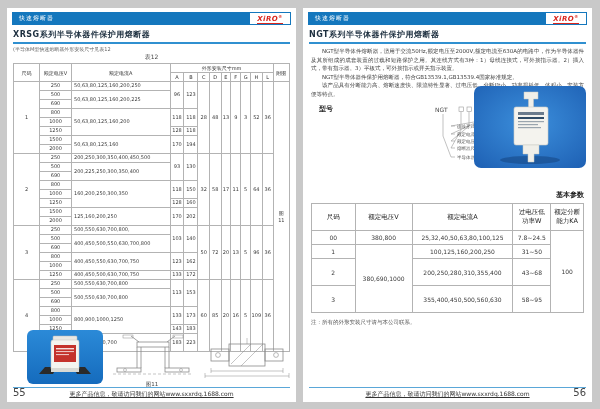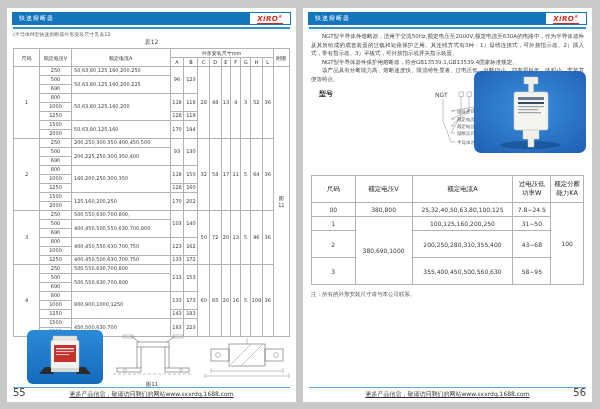--- a/index.html
+++ b/index.html
@@ -68,20 +68,21 @@
 
 <div class="canvas">
 
   <div class="page page-left">
     <div class="topbar">
       <span class="topbar-label">快速熔断器</span>
       <span class="logo-box">
         <span class="logo-text"><span>XiRO</span><span class="logo-sup">®</span></span>
       </span>
     </div>
+    <div class="doc-title">XRSG系列半导体器件保护用熔断器</div>
     <div class="title-rule"></div>
     <div class="subtitle">(半导体M型快速熔断器外形安装尺寸见表12</div>
     <div class="tbl-caption">表12</div>
 
     <table class="spec" id="left-table">
         <colgroup>
           <col style="width: 9%;">
           <col style="width: 11%;">
           <col style="width: 34%;">
           <col style="width: 4.8%;">
@@ -353,20 +354,21 @@
     <div class="pagenum pn-left">55</div>
   </div>
 
   <div class="page page-right">
     <div class="topbar">
       <span class="topbar-label">快速熔断器</span>
       <span class="logo-box">
         <span class="logo-text"><span>XiRO</span><span class="logo-sup">®</span></span>
       </span>
     </div>
+    <div class="doc-title">NGT系列半导体器件保护用熔断器</div>
     <div class="title-rule"></div>
 
     <div class="paras">
       <p>NGT型半导体件熔断器，适用于交流50Hz,额定电压至2000V,额定电流至630A的电路中，作为半导体器件及其所组成的成套装置的过载和短路保护之用。其连线方式有3种：1）母线连接式，可外接指示器。2）插入式，带有指示器。3）平板式，可外接指示或开关指示装置。</p>
       <p>NGT型半导体器件保护用熔断器，符合GB13539.1,GB13539.4国家标准规定。</p>
       <p>该产品具有分断能力高、熔断速度快、限流特性显著、过电压低、分断I²t小、功率损耗低、体积小、安装方便等特点。</p>
     </div>
 
     <div class="model-area">
       <div class="sec-heading model-heading">型号</div>
@@ -406,20 +408,21 @@
         <rect x="40" y="21" width="34" height="38" rx="2" fill="#f4f3ee" stroke="#cfcfc8" stroke-width="0.6"></rect>
         <rect x="44" y="26" width="26" height="3" fill="#6b7b8c"></rect>
         <rect x="44" y="31" width="26" height="2" fill="#2f4b66"></rect>
         <rect x="44" y="35" width="26" height="1.2" fill="#9aa5ae"></rect>
         <rect x="44" y="38" width="20" height="1.2" fill="#9aa5ae"></rect>
         <rect x="44" y="41" width="23" height="1.2" fill="#9aa5ae"></rect>
         <path d="M49 59 h16 v9 h-5 v8 h-6 v-8 h-5 Z" fill="#f0efe9" stroke="#c9c9c2" stroke-width="0.5"></path>
       </svg>
     </div>
 
+    <div class="sec-heading" style="margin-bottom:3px;">基本参数</div>
 
     <table class="params" id="right-table">
         <colgroup>
           <col style="width: 16%;">
           <col style="width: 21%;">
           <col style="width: 37%;">
           <col style="width: 14%;">
           <col style="width: 12%;">
         </colgroup>
         <thead>

